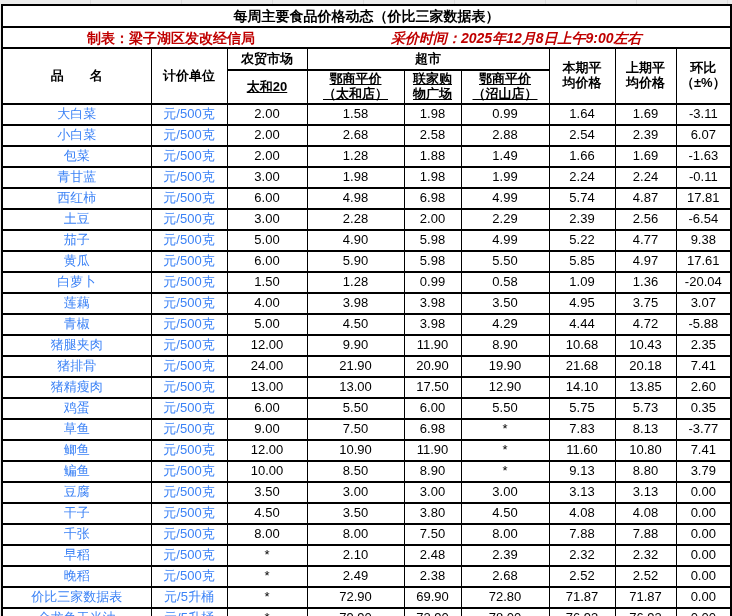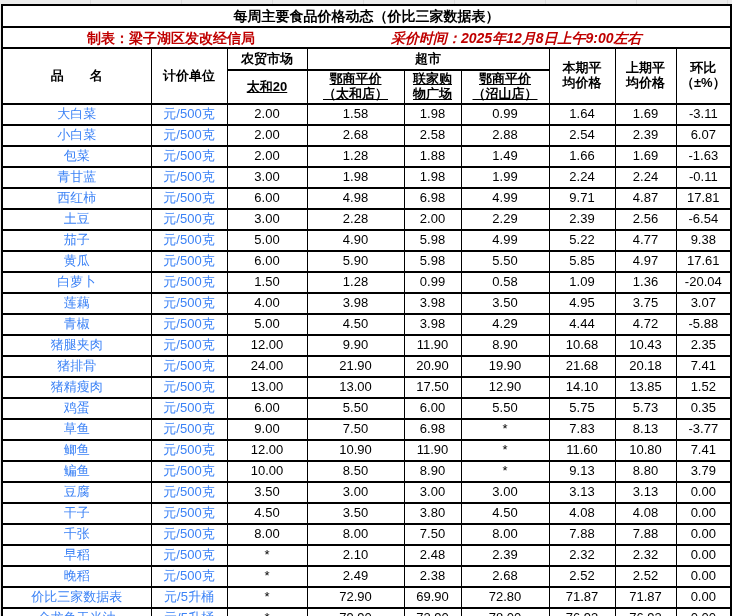--- a/index.html
+++ b/index.html
@@ -166,21 +166,21 @@
         <td class="col-num">2.24</td>
         <td class="col-num">-0.11</td>
       </tr>
       <tr>
         <td class="col-name">西红柿</td>
         <td class="col-unit">元/500克</td>
         <td class="col-num">6.00</td>
         <td class="col-num">4.98</td>
         <td class="col-num">6.98</td>
         <td class="col-num">4.99</td>
-        <td class="col-num">9.71</td>
+        <td class="col-num">5.74</td>
         <td class="col-num">4.87</td>
         <td class="col-num">17.81</td>
       </tr>
       <tr>
         <td class="col-name">土豆</td>
         <td class="col-unit">元/500克</td>
         <td class="col-num">3.00</td>
         <td class="col-num">2.28</td>
         <td class="col-num">2.00</td>
         <td class="col-num">2.29</td>
@@ -267,21 +267,21 @@
       </tr>
       <tr>
         <td class="col-name">猪精瘦肉</td>
         <td class="col-unit">元/500克</td>
         <td class="col-num">13.00</td>
         <td class="col-num">13.00</td>
         <td class="col-num">17.50</td>
         <td class="col-num">12.90</td>
         <td class="col-num">14.10</td>
         <td class="col-num">13.85</td>
-        <td class="col-num">1.52</td>
+        <td class="col-num">2.60</td>
       </tr>
       <tr>
         <td class="col-name">鸡蛋</td>
         <td class="col-unit">元/500克</td>
         <td class="col-num">6.00</td>
         <td class="col-num">5.50</td>
         <td class="col-num">6.00</td>
         <td class="col-num">5.50</td>
         <td class="col-num">5.75</td>
         <td class="col-num">5.73</td>

